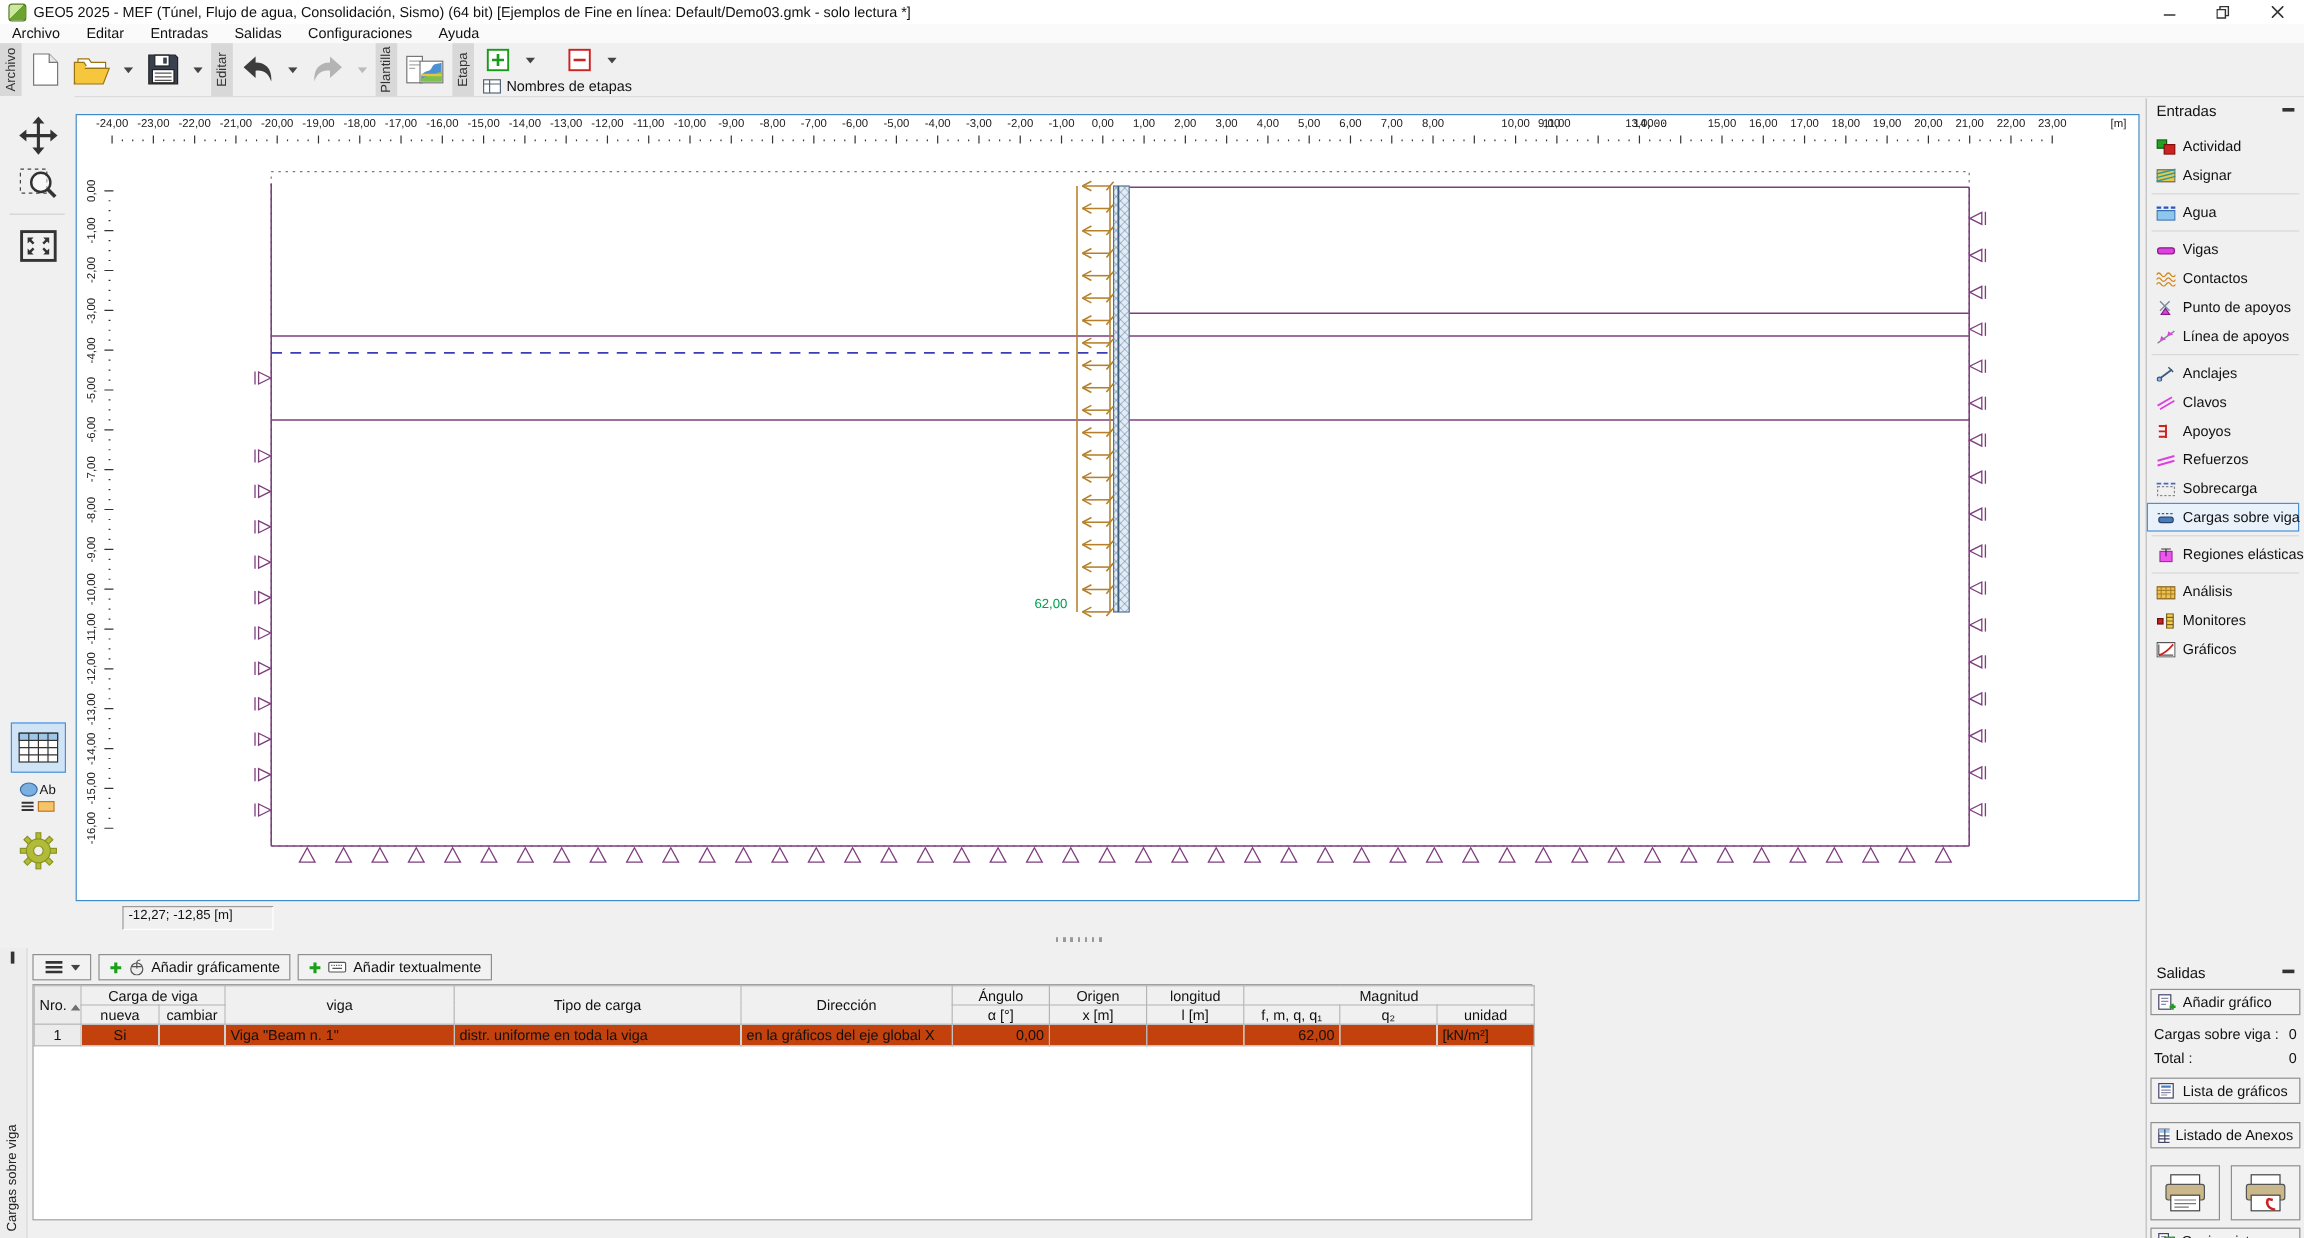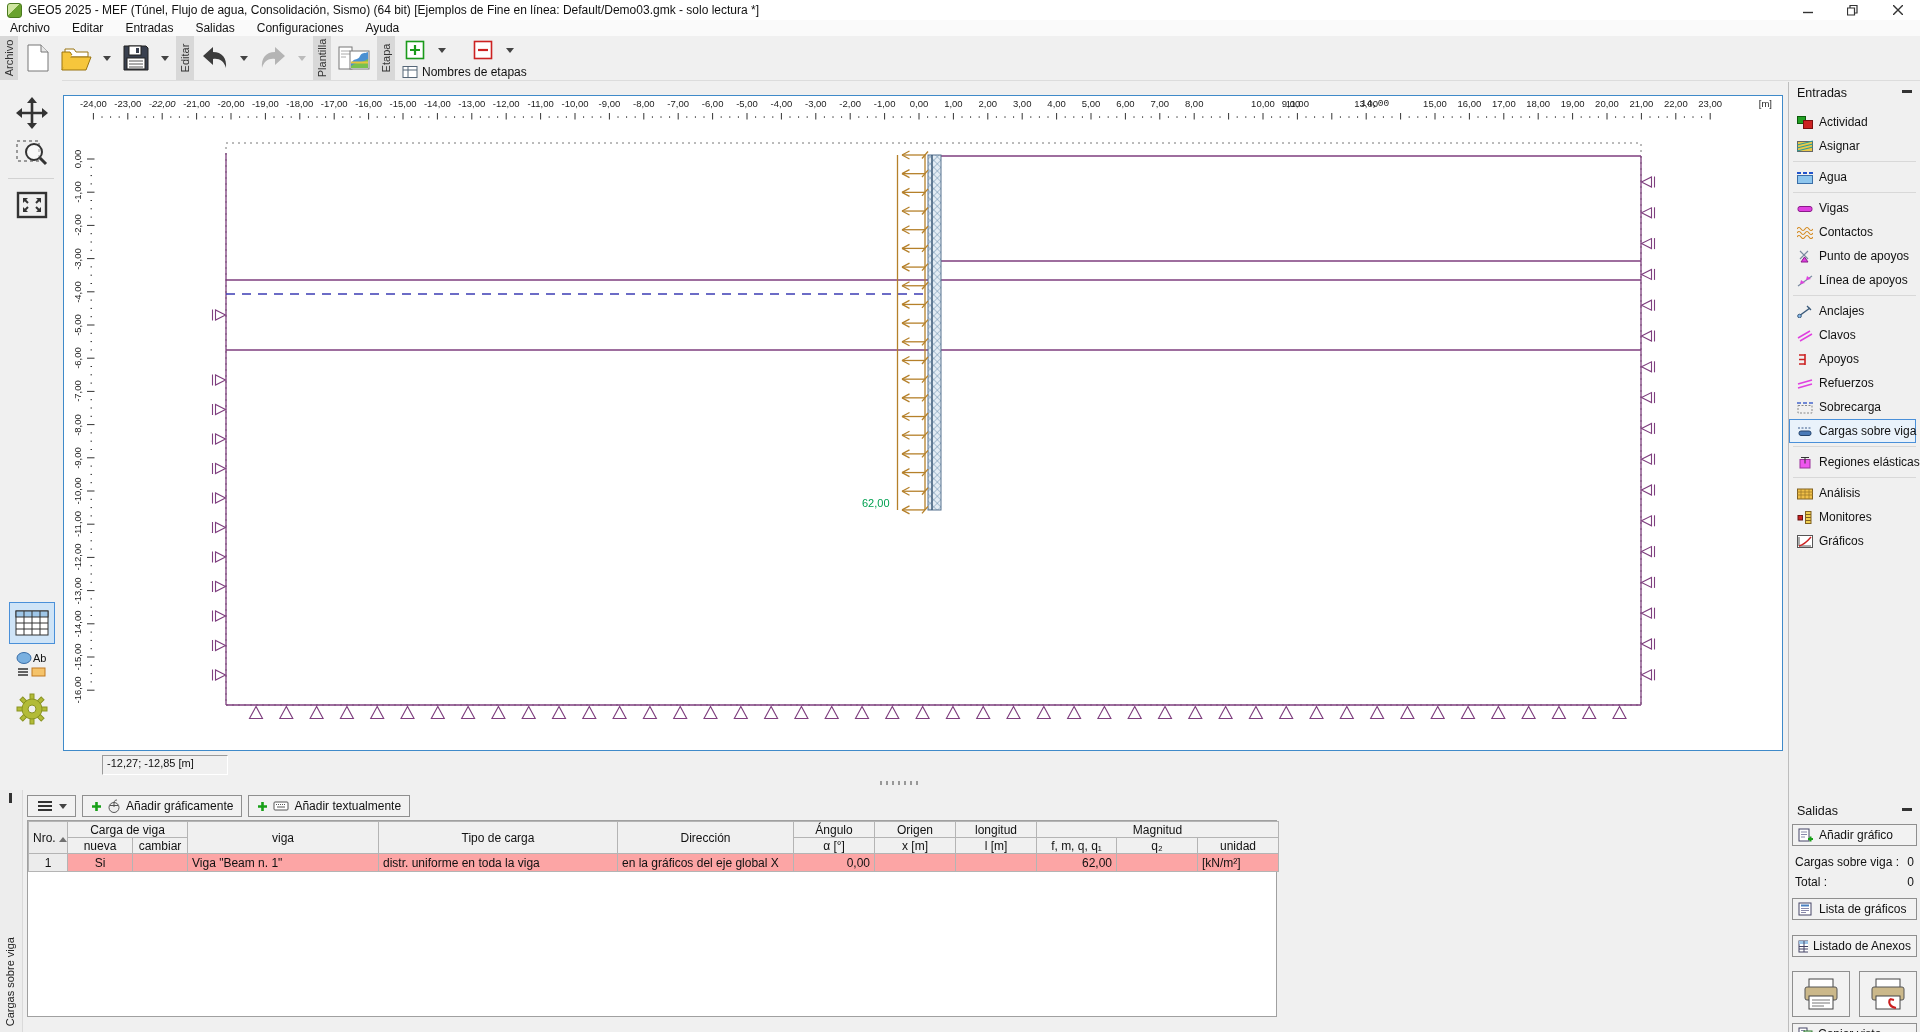--- a/index.html
+++ b/index.html
@@ -67,21 +67,21 @@
   #btab .vtext{position:absolute;left:4px;bottom:6px;writing-mode:vertical-rl;transform:rotate(180deg);
     font-size:11px;color:#222;white-space:nowrap;}
   #bp-toolbar{position:absolute;left:27px;top:5px;display:flex;gap:6px;align-items:center;}
   .bbtn{display:flex;align-items:center;gap:5px;height:20px;padding:0 8px;background:#f2f2f2;
     border:1px solid #8f8f8f;font-size:12px;white-space:nowrap;}
   #table-wrap{position:absolute;left:27px;top:30px;width:1250px;height:197px;background:#fff;
     border:1px solid #a0a0a0;box-sizing:border-box;}
   table{border-collapse:collapse;table-layout:fixed;width:1250px;font-size:12px;}
   th,td{border:1px solid #b4b4b4;padding:0 4px;overflow:hidden;white-space:nowrap;}
   thead th{background:#f0f0f0;font-weight:normal;height:15px;}
-  tbody td{height:17px;background:#fca5a5;}
+  tbody td{height:17px;background:#c2410c;}
   td.numcol,th.numcol{background:#ececec;}
   .a-c{text-align:center;} .a-l{text-align:left;} .a-r{text-align:right;}
   .sortglyph{display:inline-block;width:0;height:0;border-left:4px solid transparent;
     border-right:4px solid transparent;border-bottom:5px solid #707070;margin-left:3px;}
 
   
   #sidebar{position:absolute;left:1788px;top:82px;width:131px;height:950px;background:#f0f0f0;
     border-left:1px solid #bdbdbd;}
   .panel-header{position:relative;height:22px;display:flex;align-items:center;padding-left:8px;
     font-size:12.5px;color:#111;}
@@ -764,21 +764,21 @@
           <path d="M1434.3 610.5L1427.8 622.5L1440.8 622.5Z"></path>
           <path d="M1464.6000000000001 610.5L1458.1000000000001 622.5L1471.1000000000001 622.5Z"></path>
           <path d="M1494.9 610.5L1488.4 622.5L1501.4 622.5Z"></path>
           <path d="M1525.2 610.5L1518.7 622.5L1531.7 622.5Z"></path>
           <path d="M1555.5 610.5L1549 622.5L1562 622.5Z"></path>
         </g>
     </svg>
     <div id="topruler-labels">
         <span style="left: 29.4px;">-24,00</span>
         <span style="left: 63.8px;">-23,00</span>
-        <span style="left: 98.2px; font-style: italic;">-22,00</span>
+        <span style="left: 98.2px;">-22,00</span>
         <span style="left: 132.6px;">-21,00</span>
         <span style="left: 167px;">-20,00</span>
         <span style="left: 201.4px;">-19,00</span>
         <span style="left: 235.8px;">-18,00</span>
         <span style="left: 270.2px;">-17,00</span>
         <span style="left: 304.6px;">-16,00</span>
         <span style="left: 339px;">-15,00</span>
         <span style="left: 373.4px;">-14,00</span>
         <span style="left: 407.8px;">-13,00</span>
         <span style="left: 442.2px;">-12,00</span>

